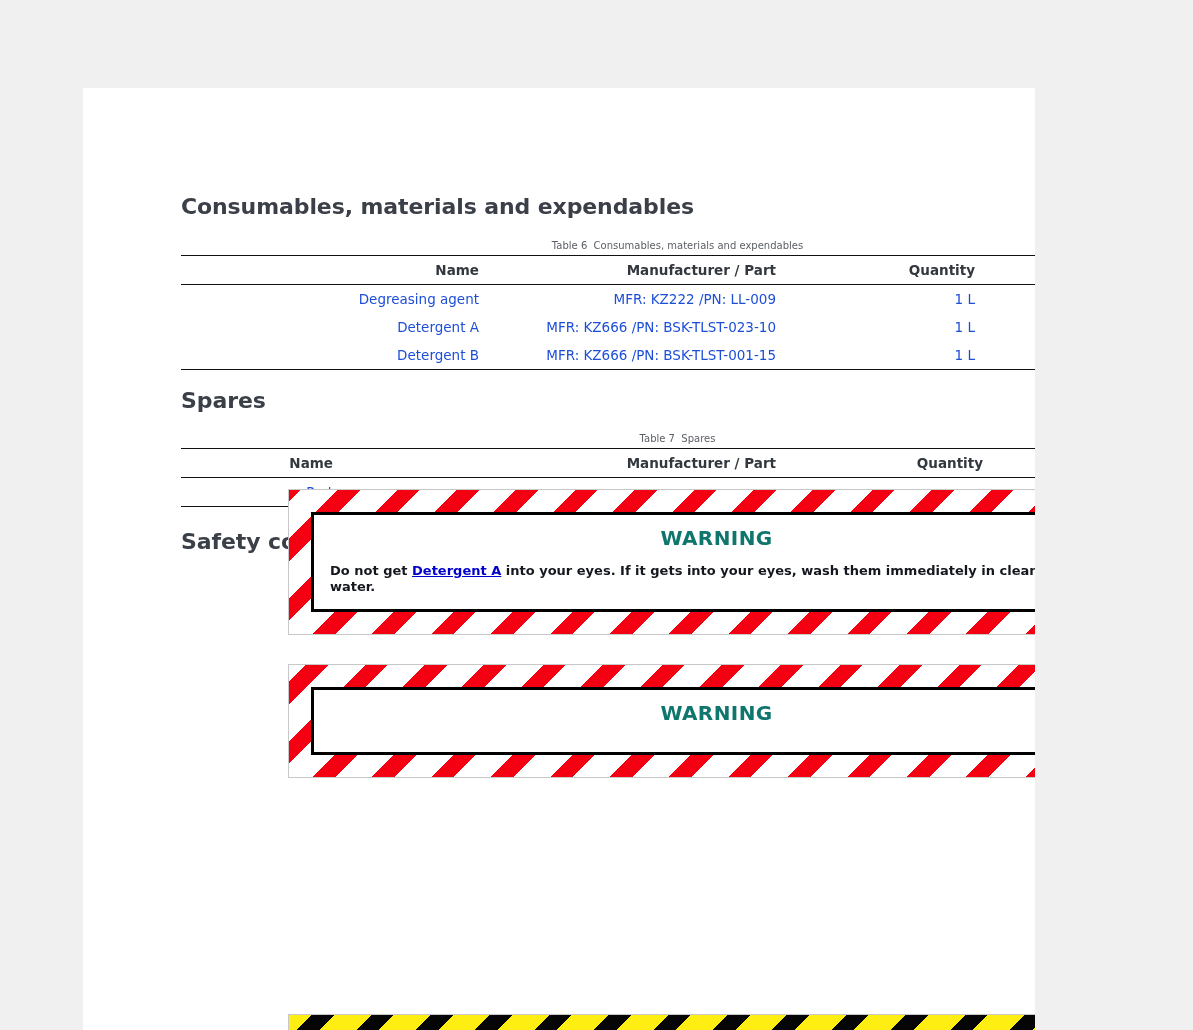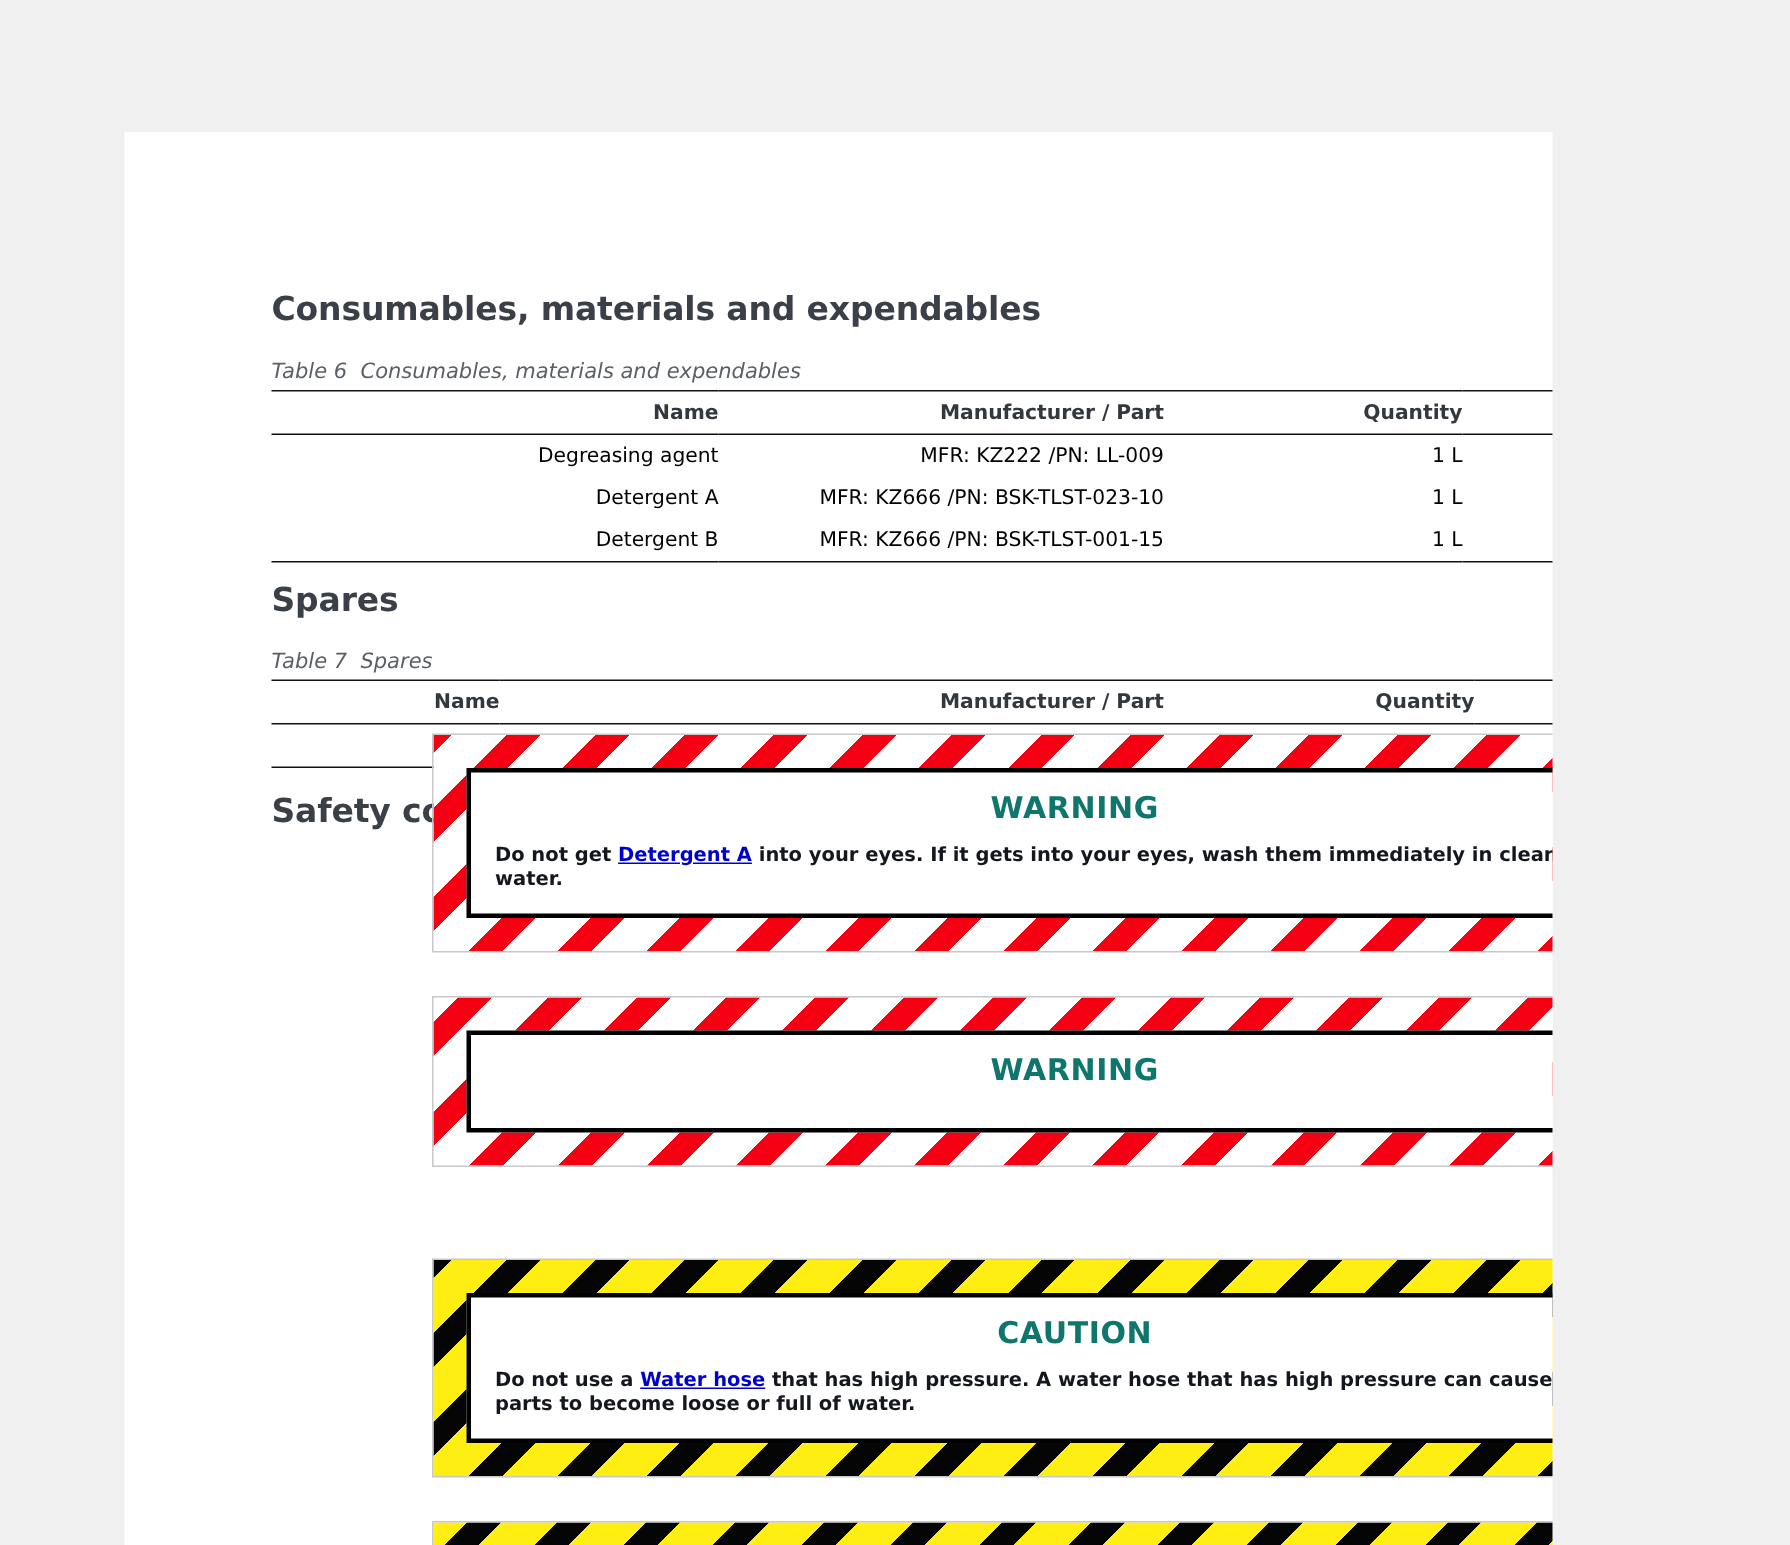--- a/index.html
+++ b/index.html
@@ -35,23 +35,23 @@
     padding: 0;
     letter-spacing: -0.1px;
   }
   .h-consumables { position: absolute; left: 98px; top: 106px; }
   .h-spares      { position: absolute; left: 98px; top: 300px; }
   .h-safety      { position: absolute; left: 98px; top: 441px; }
 
   
   .tbl-wrap { position: absolute; }
   .tbl-caption {
-    font-size: 14px;
-    font-style: italic;
+    font-size: 10px;
     color: #5a5f66;
+    text-align: center;
     white-space: pre;
     padding-bottom: 4px;
   }
   table.doc-table {
     border-collapse: collapse;
     width: 969px;
     table-layout: fixed;
   }
   table.doc-table th,
   table.doc-table td {
@@ -62,21 +62,21 @@
   }
   table.doc-table thead th {
     font-weight: bold;
     color: #33383f;
     border-top: 1.5px solid #111;
     border-bottom: 1.5px solid #111;
     padding: 6px 0 6px 6px;
     line-height: 16px;
   }
   table.doc-table tbody td {
-    color: #000000;
+    color: #1d4ed8;
     padding: 6px 0 6px 6px;
     line-height: 16px;
   }
   table.doc-table tbody tr:last-child td {
     border-bottom: 1.5px solid #111;
   }
 
   
   .t6 .c-name  { width: 292px; }
   .t6 .c-mfr   { width: 291px; }
@@ -220,24 +220,18 @@
       <p class="hazard-text"><span>Do not get </span><a href="#" class="doc-link">Detergent A</a><span> into your eyes. If it gets into your eyes, wash them immediately in clean warm water.</span></p>
     </div>
   </div>
 
   <div class="hazard warning" style="top:576px;">
     <div class="hazard-box">
       <div class="hazard-title">WARNING</div>
     </div>
   </div>
 
-  <div class="hazard caution" style="top:751px;">
-    <div class="hazard-box">
-      <div class="hazard-title">CAUTION</div>
-      <p class="hazard-text"><span>Do not use a </span><a href="#" class="doc-link">Water hose</a><span> that has high pressure. A water hose that has high pressure can cause some parts to become loose or full of water.</span></p>
-    </div>
-  </div>
 
   <div class="hazard caution" style="top:926px; height:120px; padding:22px;">
     
   </div>
 
 </div>
 
 </body></html>

